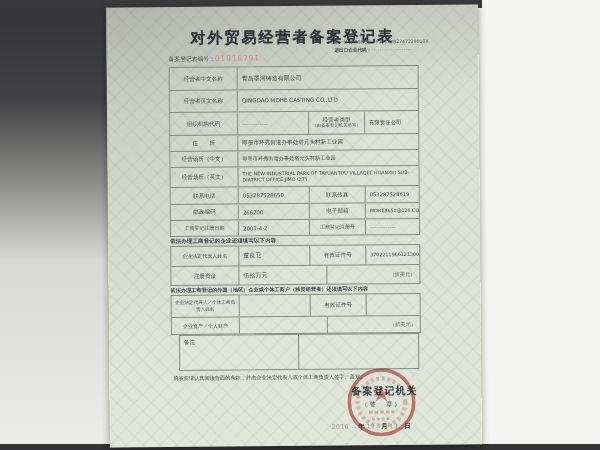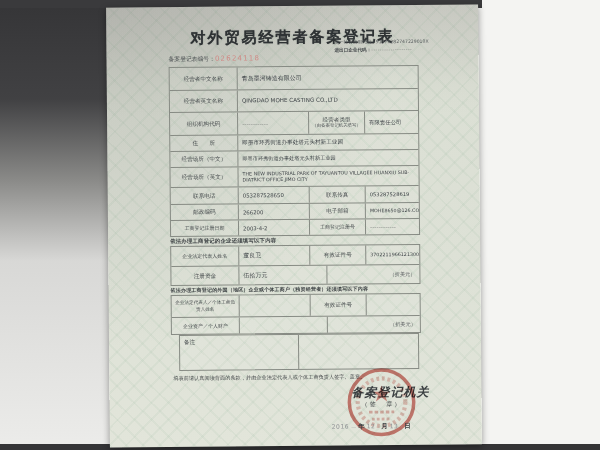--- a/index.html
+++ b/index.html
@@ -47,21 +47,21 @@
   .lbl .sub{font-size:4.4px;color:#55595b;}
   .val{display:flex;align-items:center;font-size:6px;color:#3f4448;padding:0 4px;}
   .val.en{font-size:4.8px;line-height:5.8px;}
   .val.dash{color:#8b8f8b;}
   .val.right{justify-content:flex-end;color:#5a5e60;font-size:5.2px;}
   .sect{font-size:5.4px;font-weight:bold;color:#3e4345;white-space:nowrap;letter-spacing:0.2px;}
 
   .remarks-lbl{align-items:flex-start;justify-content:flex-start;padding:3px 4px;}
 
   .notice{font-size:5.2px;color:#45494b;white-space:nowrap;}
-  .authority{font-size:12px;font-weight:bold;color:#3a3f41;letter-spacing:1px;font-style:italic;}
+  .authority{font-size:10px;font-weight:bold;color:#3a3f41;letter-spacing:1px;}
   .signseal{font-size:6.2px;color:#3a3f41;letter-spacing:2px;}
   .dateline{font-size:6.5px;color:#3c4144;white-space:nowrap;}
   .dateline .n{color:#8c8f92;font-size:6px;letter-spacing:0.5px;}
   .dateline .sep{color:#9a9d9f;font-size:5px;}
 
   .seal{left:237px;top:362px;width:70px;height:70px;mix-blend-mode:multiply;opacity:0.85;}
 </style>
 </head>
 <body>
 
@@ -69,21 +69,21 @@
   <div class="bg-right"></div>
   <div class="bg-left"></div>
   <div class="bg-top"></div>
   <div class="bg-bottom"></div>
 
   <div class="paper">
 
     <div class="abs title">对外贸易经营者备案登记表</div>
 
     <div class="abs formno">
-      <span>备案登记表编号：</span><span class="num">02624118</span>
+      <span>备案登记表编号：</span><span class="num">01018791</span>
     </div>
 
     <div class="abs codes">
       <div>
         <span>统一社会信用代码：</span><span>91370282747229010X</span>
       </div>
       <div>
         <span class="l2">进出口企业代码：</span><span class="dash">-------------------</span>
       </div>
     </div>

